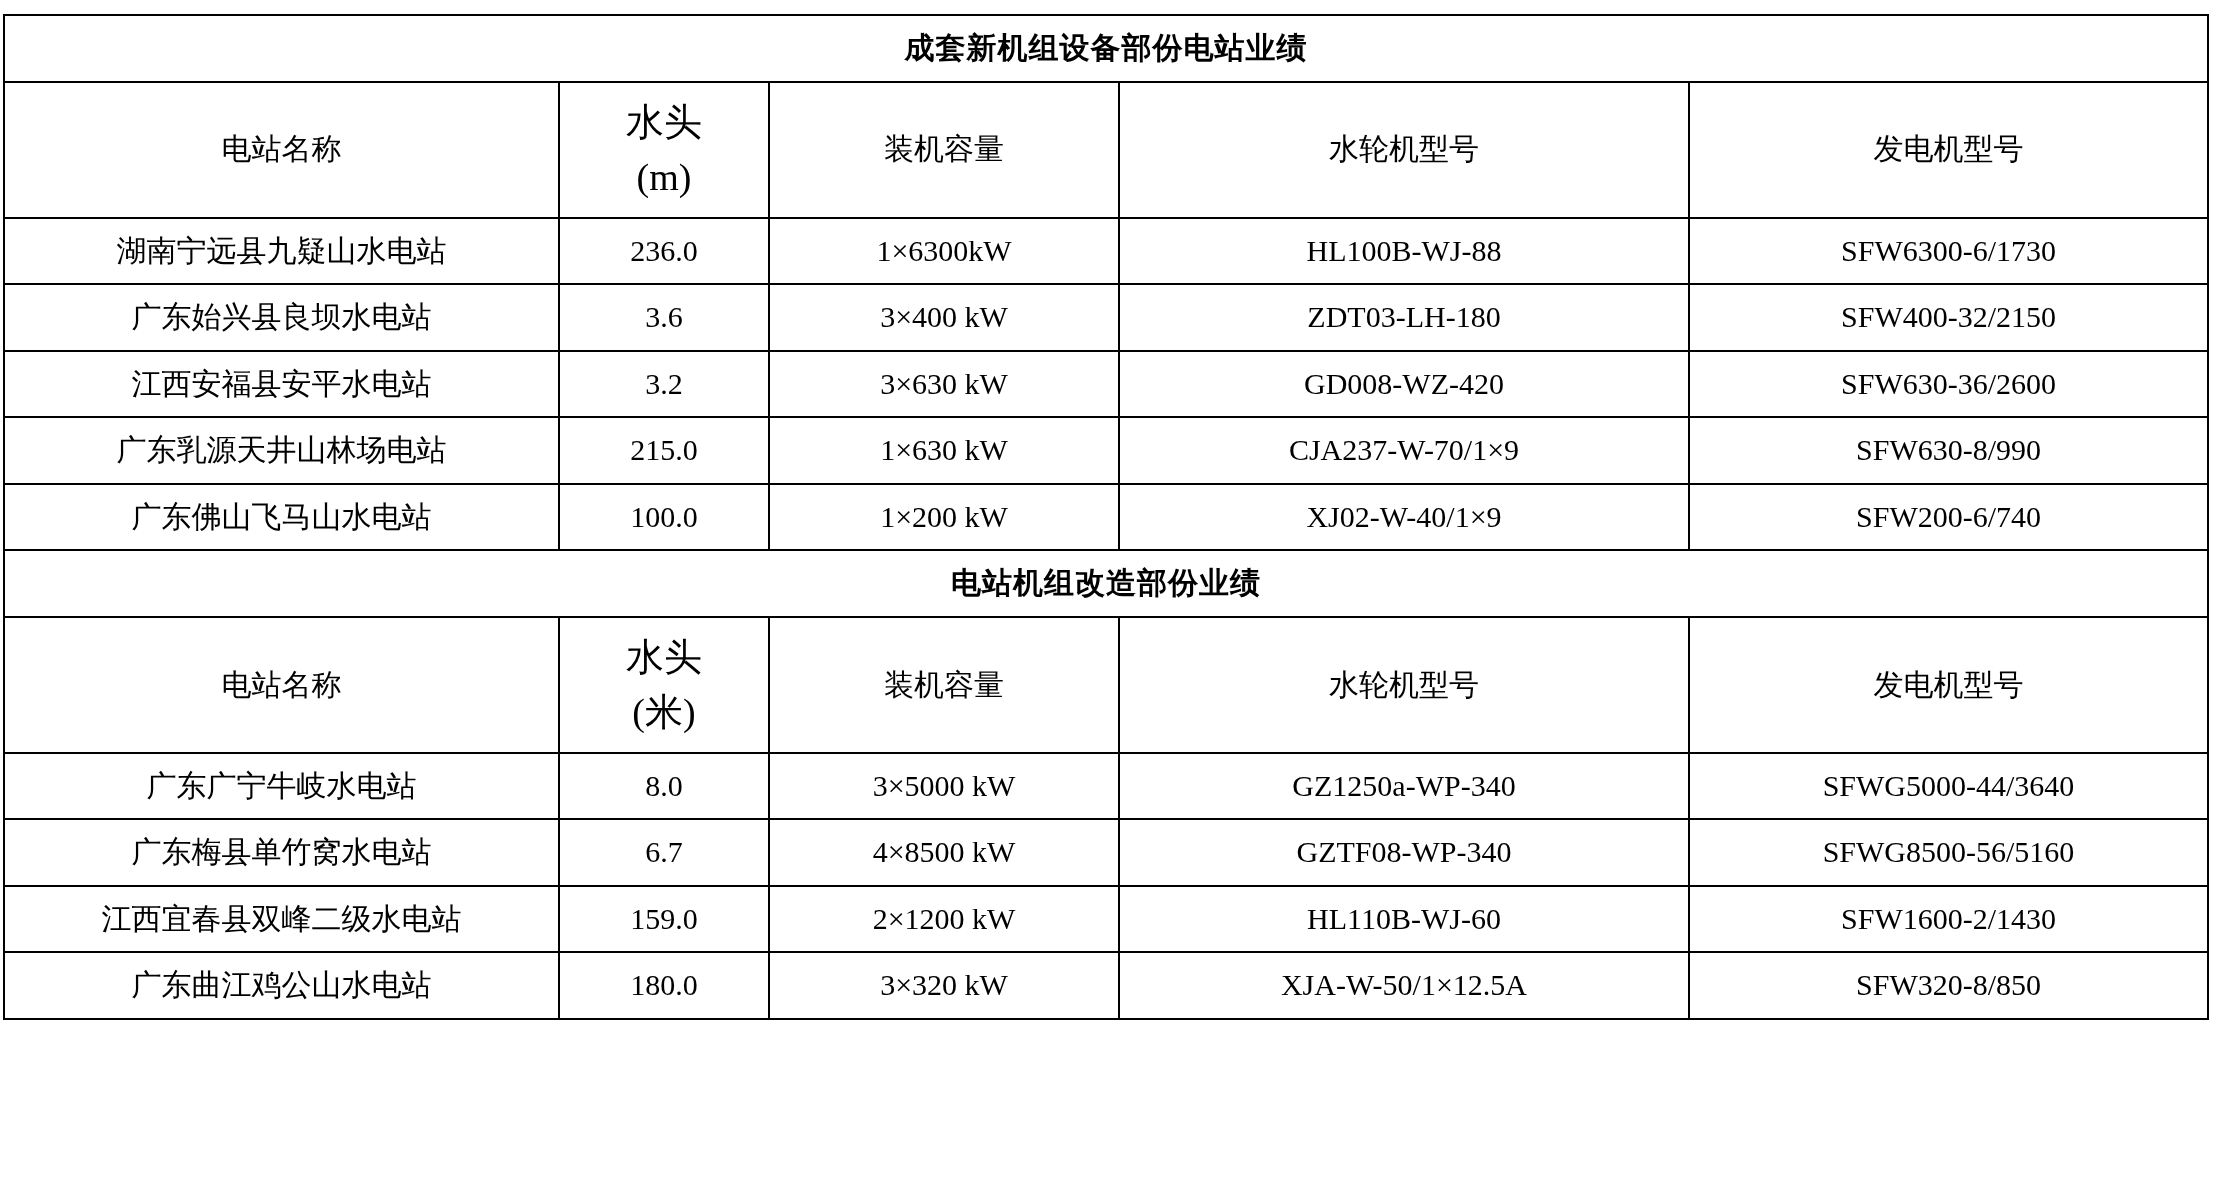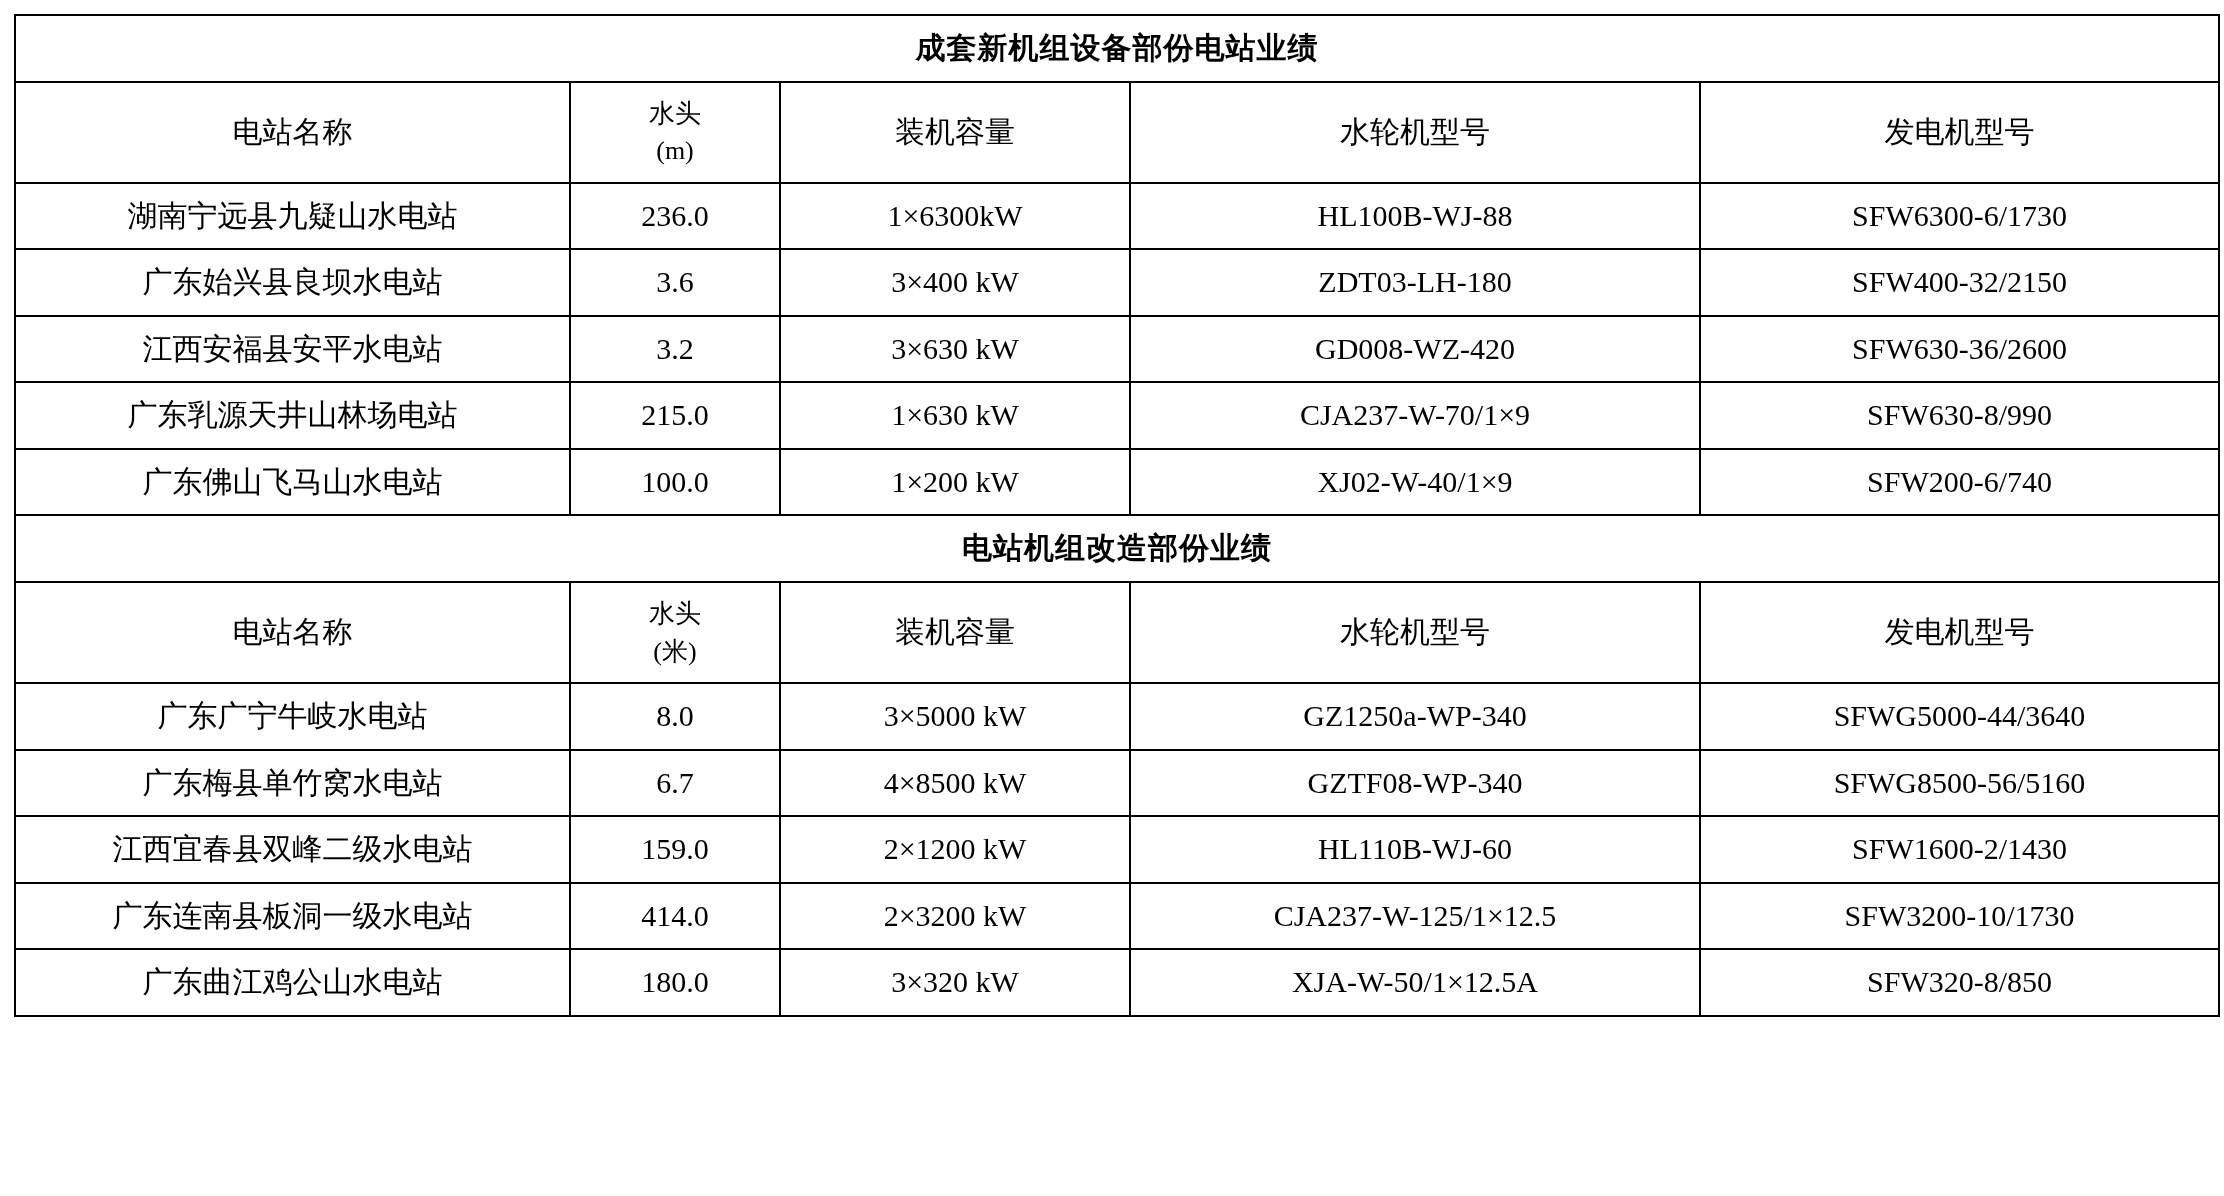--- a/index.html
+++ b/index.html
@@ -8,21 +8,21 @@
     background: #ffffff;
   }
   body {
     width: 2224px;
     height: 1196px;
     font-family: "Liberation Serif", "DejaVu Serif", serif;
     color: #000000;
     overflow: hidden;
   }
   .page {
-    padding: 14px 10px 0 14px;
+    padding: 14px 10px 0 3px;
     box-sizing: border-box;
   }
   table.perf-table {
     border-collapse: collapse;
     width: 2204px;
     table-layout: fixed;
   }
   table.perf-table td {
     border: 2px solid #000000;
     text-align: center;
@@ -37,21 +37,21 @@
     font-weight: bold;
     padding: 13px 6px;
     letter-spacing: 1px;
   }
   td.col-head {
     font-size: 31px;
     padding: 16px 6px;
   }
   td.col-head .head-sub {
     display: block;
-    font-size: 26px;
+    font-size: 38px;
     line-height: 1.45;
   }
   td.name-cell {
     text-align: left;
     padding-left: 26px;
     font-size: 31px;
   }
   td.value-cell {
     font-size: 31px;
   }
@@ -155,27 +155,20 @@
         <td class="value-cell">SFWG8500-56/5160</td>
       </tr>
       <tr>
         <td class="name-cell">江西宜春县双峰二级水电站</td>
         <td class="value-cell">159.0</td>
         <td class="value-cell">2×1200 kW</td>
         <td class="value-cell">HL110B-WJ-60</td>
         <td class="value-cell">SFW1600-2/1430</td>
       </tr>
       <tr>
-        <td class="name-cell">广东连南县板洞一级水电站</td>
-        <td class="value-cell">414.0</td>
-        <td class="value-cell">2×3200 kW</td>
-        <td class="value-cell">CJA237-W-125/1×12.5</td>
-        <td class="value-cell">SFW3200-10/1730</td>
-      </tr>
-      <tr>
         <td class="name-cell">广东曲江鸡公山水电站</td>
         <td class="value-cell">180.0</td>
         <td class="value-cell">3×320 kW</td>
         <td class="value-cell">XJA-W-50/1×12.5A</td>
         <td class="value-cell">SFW320-8/850</td>
       </tr>
     </tbody>
   </table>
 </div>
 

